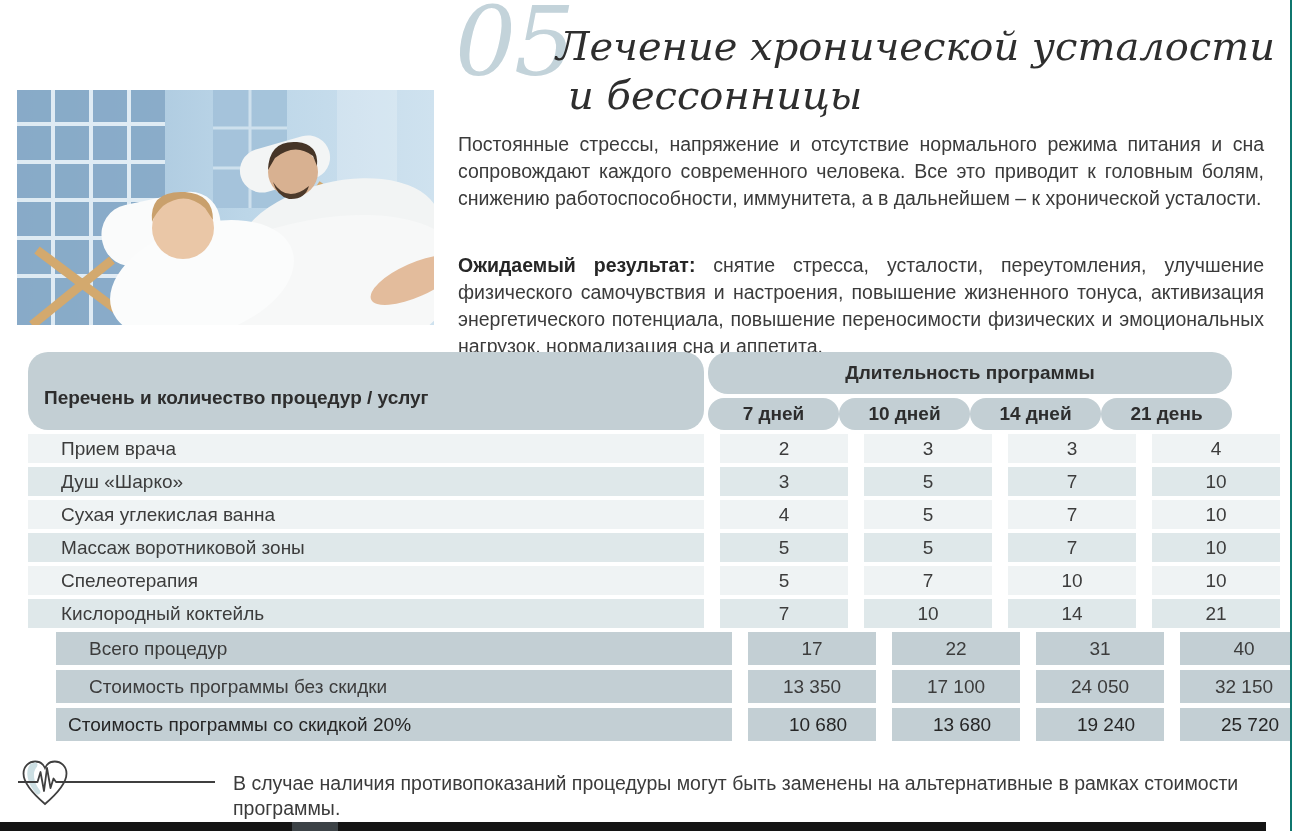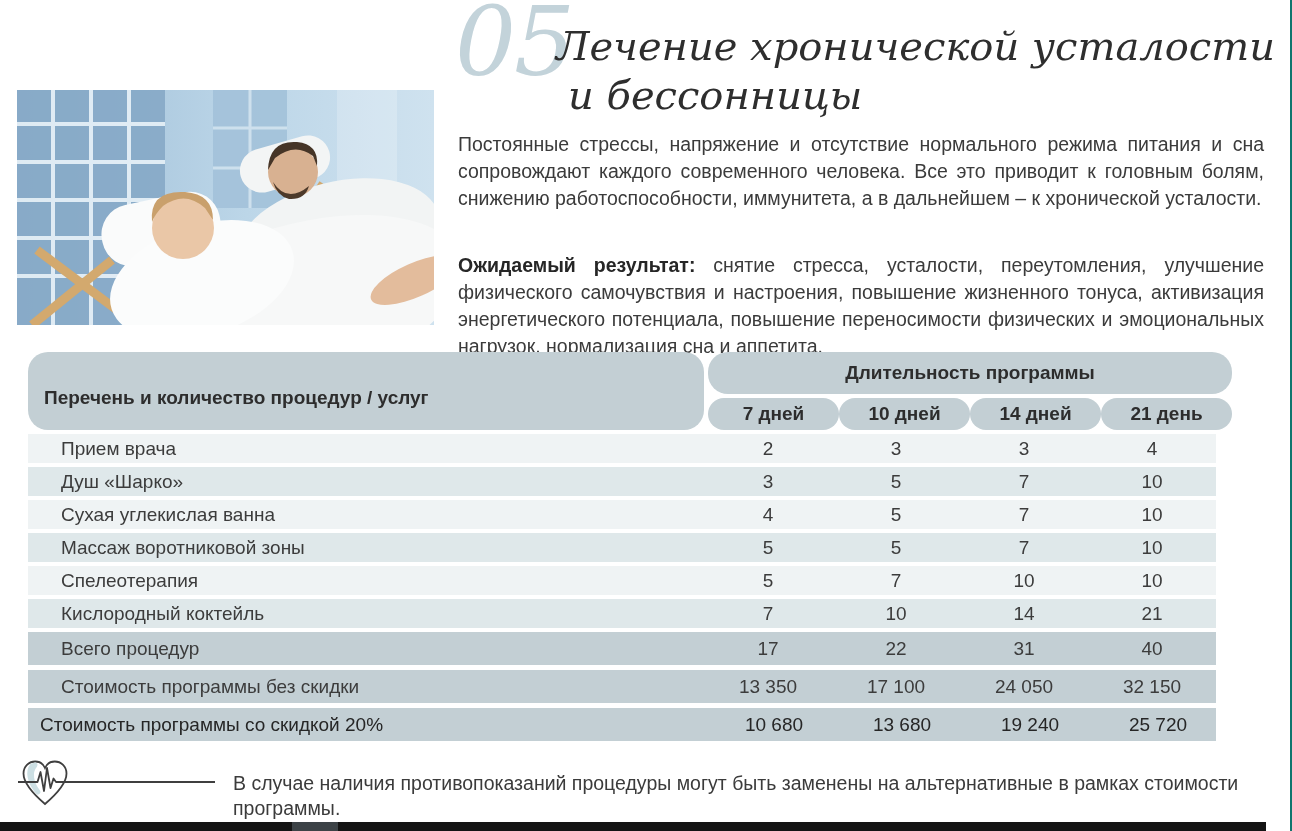--- a/index.html
+++ b/index.html
@@ -38,27 +38,27 @@
 
   
   .program-table { position:absolute; left:28px; top:352px; width:1204px; }
   .thead { display:grid; grid-template-columns:676px 524px; grid-template-rows:42px 32px; gap:4px; margin-bottom:4px; }
   .hcell { background:#c3cfd4; display:flex; align-items:center; font-weight:bold; font-size:19px; color:#2d2d2d;border-radius:20px; }
   .header-label { grid-row:1 / 3; padding-left:16px; padding-top:14px; }
   .header-group { grid-column:2; justify-content:center; }
   .header-durations { grid-column:2; display:grid; grid-template-columns:repeat(4,1fr); }
   .header-durations .hcell { justify-content:center; }
 
-  .trow { display:grid; grid-template-columns:676px repeat(4,128px); gap:0; height:29px; margin-bottom:4px; }
+  .trow { display:grid; grid-template-columns:676px repeat(4,128px); gap:16px; height:29px; margin-bottom:4px; }
   .trow .cell { display:flex; align-items:center; font-size:19px; color:#3c3c3c; }
   .trow .label-cell { padding-left:33px; }
   .trow .num-cell { justify-content:center; }
   .trow.light .cell { background:#eff3f4; }
   .trow.dark  .cell { background:#dfe8ea; }
-  .trow.summary { height:33px; margin-bottom:5px; }
+  .trow.summary { height:33px; margin-bottom:5px;margin-left:28px; }
   .trow.summary .cell { background:#c3cfd4; }
   .trow.boldrow .cell { font-weight:normal; color:#262626;padding-left:12px; }
 
   
   .footer-note-icon { position:absolute; left:18px; top:758px; }
   .footer-note-text {
     position:absolute; left:233px; top:771px; width:1020px;
     font-size:19.5px; line-height:25px; color:#3b3b3b;
   }
 

